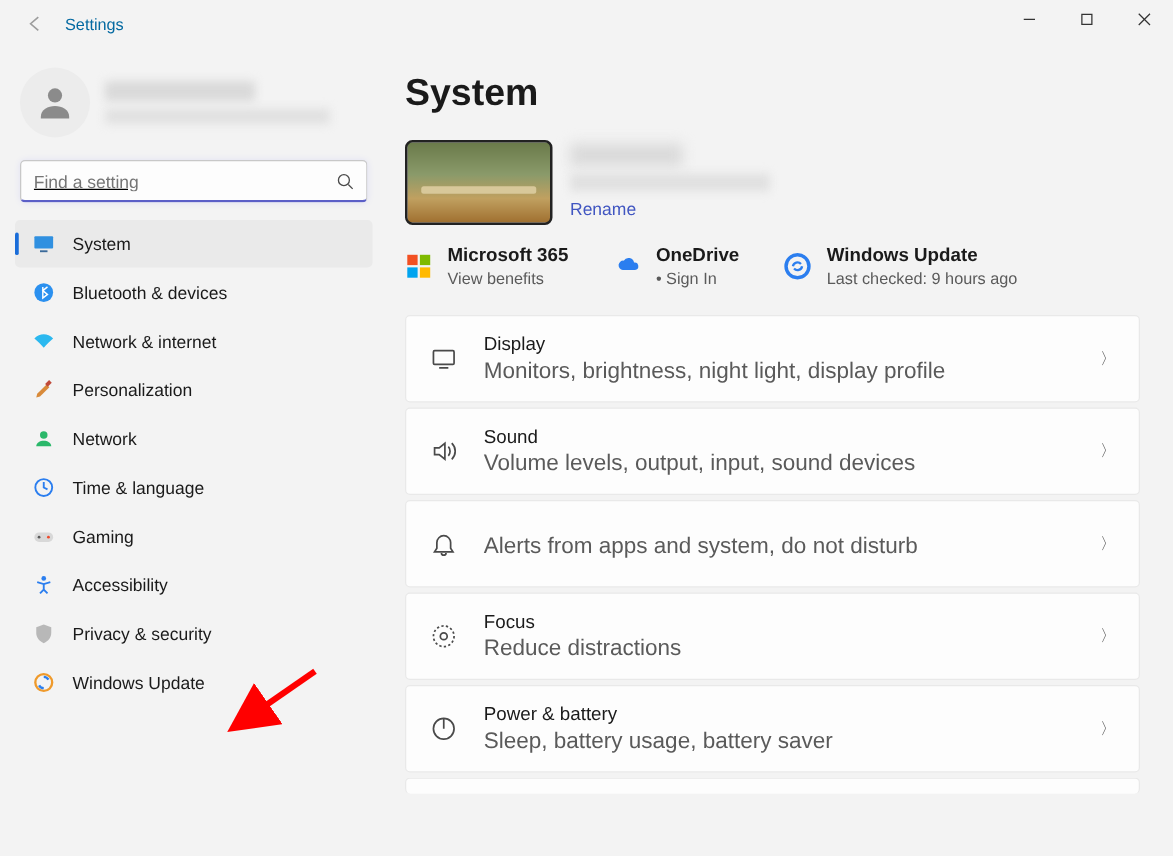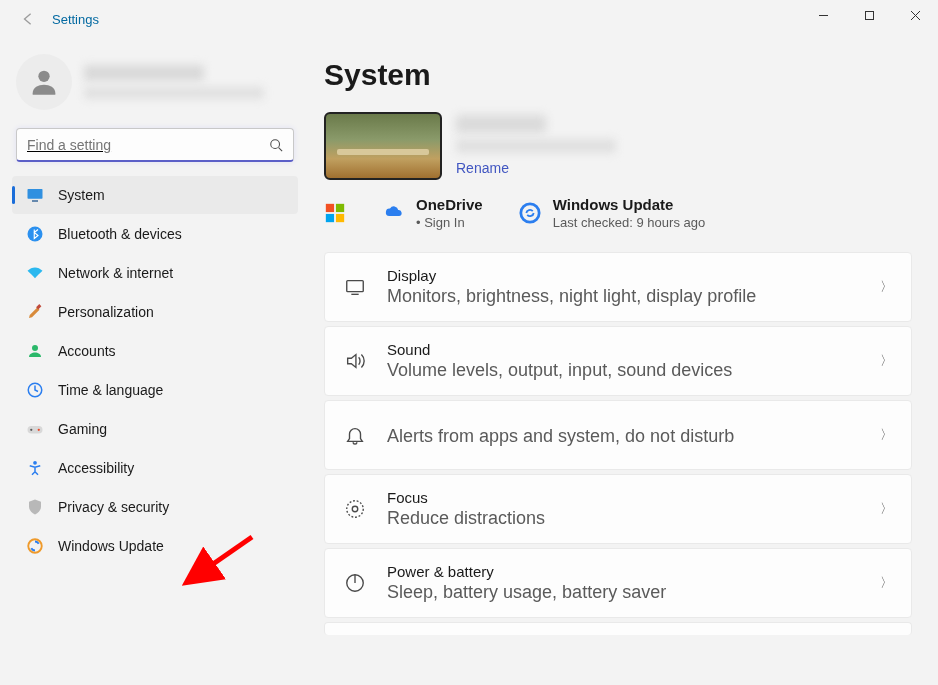--- a/index.html
+++ b/index.html
@@ -263,21 +263,21 @@
       </span>
       <span>Personalization</span>
     </div>
     <div class="nav-item">
       <span class="nav-icon">
         <svg viewBox="0 0 24 24" width="18" height="18">
             <circle cx="12" cy="8" r="4" fill="#2bb86a"></circle>
             <path d="M4 20c0-4 4-6 8-6s8 2 8 6z" fill="#2bb86a"></path>
           </svg>
       </span>
-      <span>Accounts</span>
+      <span>Network</span>
     </div>
     <div class="nav-item">
       <span class="nav-icon">
         <svg viewBox="0 0 24 24" width="18" height="18">
             <circle cx="12" cy="12" r="9" fill="none" stroke="#2b7eef" stroke-width="2"></circle>
             <path d="M12 6v6l4 2" stroke="#2b7eef" stroke-width="2" fill="none"></path>
           </svg>
       </span>
       <span>Time &amp; language</span>
     </div>
@@ -334,20 +334,24 @@
     <div class="status-row">
       <div class="status-item">
         <span class="status-icon">
           <svg viewBox="0 0 24 24" width="22" height="22">
               <rect x="2" y="2" width="9" height="9" fill="#f25022"></rect>
               <rect x="13" y="2" width="9" height="9" fill="#7fba00"></rect>
               <rect x="2" y="13" width="9" height="9" fill="#00a4ef"></rect>
               <rect x="13" y="13" width="9" height="9" fill="#ffb900"></rect>
             </svg>
         </span>
+        <div>
+          <div class="status-label">Microsoft 365</div>
+          <div class="status-sub">View benefits</div>
+        </div>
       </div>
       <div class="status-item">
         <span class="status-icon">
           <svg viewBox="0 0 24 24" width="22" height="18">
               <path d="M7 16a5 5 0 0 1 1-10 6 6 0 0 1 11 2 4 4 0 0 1 1 8H7z" fill="#2b7eef"></path>
             </svg>
         </span>
         <div>
           <div class="status-label">OneDrive</div>
           <div class="status-sub"><span class="dot">• </span><span>Sign In</span></div>

